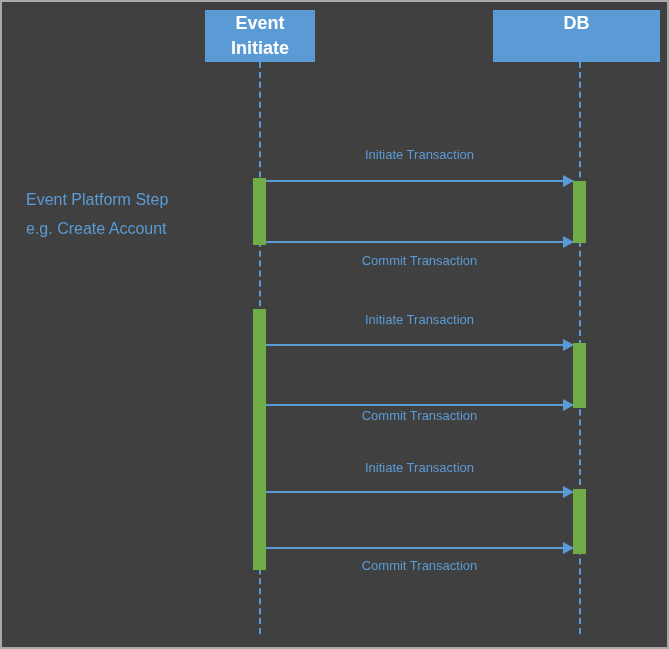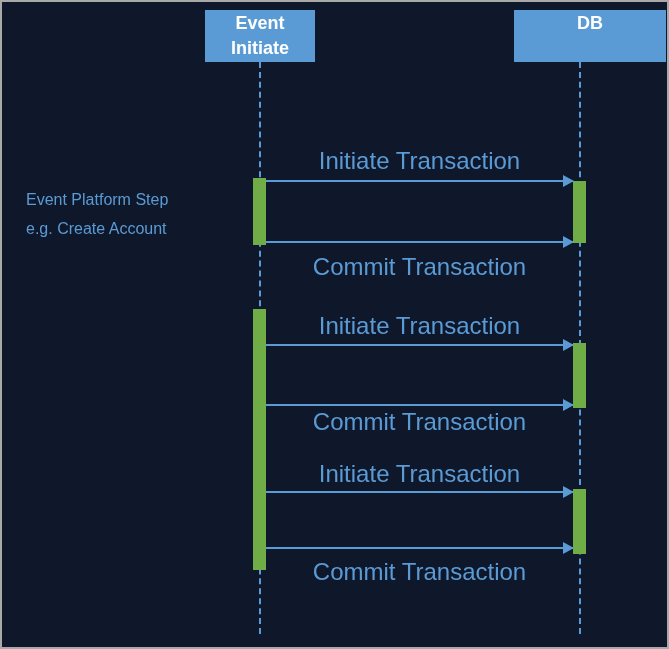--- a/index.html
+++ b/index.html
@@ -1,20 +1,20 @@
 <!DOCTYPE html>
 <html><head>
 <meta charset="utf-8">
 <style>
   * { margin:0; padding:0; box-sizing:border-box; }
   html,body { background:#ffffff; font-family:"Liberation Sans", sans-serif; }
   .canvas {
     position:relative;
     width:669px; height:649px;
-    background:#0f172a;
+    background:#404040;
     border:2px solid #a9a9a9;
     overflow:hidden;
   }
   .actor-box {
     position:absolute;
     background:#5B9BD5;
     color:#ffffff;
     font-weight:bold;
     font-size:18px;
     line-height:25px;
@@ -40,21 +40,21 @@
     position:absolute;
     right:-1px; top:-5px;
     width:0; height:0;
     border-left:11px solid #5B9BD5;
     border-top:6px solid transparent;
     border-bottom:6px solid transparent;
   }
   .msg-label {
     position:absolute;
     color:#5B9BD5;
-    font-size:24px;
+    font-size:13px;
     text-align:center;
     white-space:nowrap;
   }
   .annotation {
     position:absolute;
     color:#5B9BD5;
     font-size:16px;
     line-height:29px;
     white-space:nowrap;
   }
@@ -62,21 +62,21 @@
 </head>
 <body>
 
 <div class="canvas">
 
   <div class="actor-box" style="left:203px;top:8px;width:110px;height:52px;">
     <div>Event</div>
     <div>Initiate</div>
   </div>
 
-  <div class="actor-box" style="left:512px;top:8px;width:152px;height:52px;">
+  <div class="actor-box" style="left:491px;top:8px;width:167px;height:52px;">
     <div>DB</div>
   </div>
 
   <div class="lifeline" style="left:257px;top:60px;height:572px;"></div>
   <div class="lifeline" style="left:577px;top:60px;height:572px;"></div>
 
   <div class="activation" style="left:251px;top:176px;height:67px;"></div>
   <div class="activation" style="left:571px;top:179px;height:62px;"></div>
   <div class="activation" style="left:251px;top:307px;height:261px;"></div>
   <div class="activation" style="left:571px;top:341px;height:65px;"></div>

